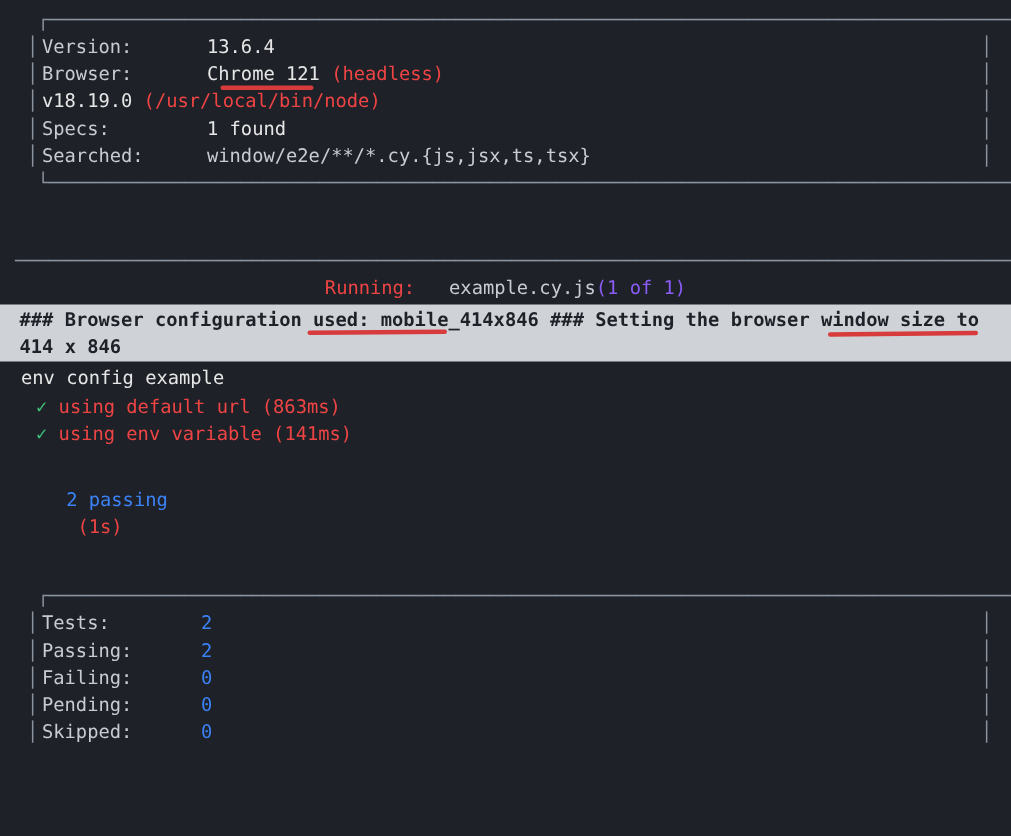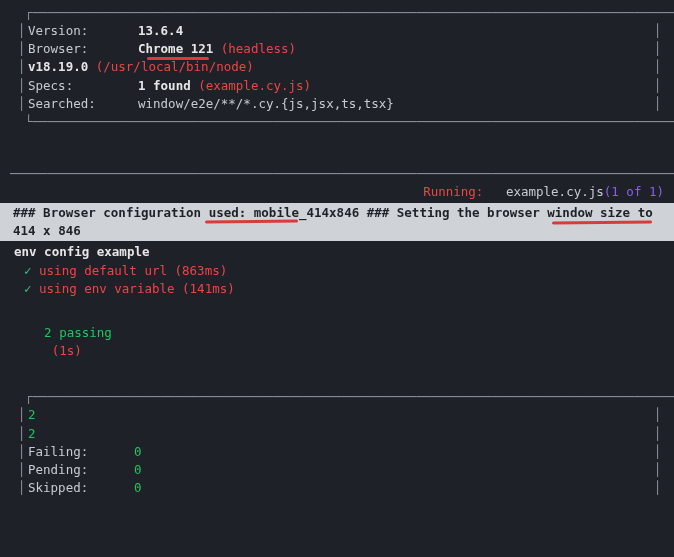--- a/index.html
+++ b/index.html
@@ -7,49 +7,49 @@
     width:674px;height:557px;
     background:#1e2228;
     font-family:Consolas,Menlo,Monaco,monospace;
     font-size:12.5px;
     color:#c8ccd2;
     overflow:hidden;
     position:relative;
     line-height:1.45;
   }
   .line{white-space:pre}
-  .white{color:#e6e6e6;font-weight:bold}
+  .white{color:#e6e6e6;font-weight:normal}
   .muted{color:#ef4444}
-  .green{color:#22c55e}
+  .green{color:#3b82f6}
   .cyan{color:#4fc6d4;text-decoration:underline}
   .check{color:#3ec07a}
   .dash{color:#8b939f}
   .hl{background:#cfd3d8;color:#1e2228;font-weight:bold;display:inline-block;width:100%;padding:1px 13px;box-sizing:border-box}
   .block{padding:4px 10px 0 10px}
-  .row{display:flex;justify-content:flex-end}
+  .row{display:flex;justify-content:center}
   .row .right{color:#8b5cf6}
   .kvs{padding-left:8px}
   .kv{display:flex}
   .kv .bar{color:#8b939f;width:10px}
   .kv .k{width:110px;color:#c8ccd2}
   .kv .v{}
   .kv2 .k{width:106px}
   .under{position:absolute;height:3px;background:#d83b3b;border-radius:2px}
   .under.sq{transform:skewY(-0.5deg)}
 </style>
 </head>
 <body>
 
 <div class="block">
   <div class="line dash">  ┌────────────────────────────────────────────────────────────────────────────────────────</div>
   <div class="kvs" id="header-rows">
       <div class="kv line" style="display: flex;"><span class="bar">│ </span><span class="k">Version:</span><span class="v white">13.6.4</span><span style="flex:1"></span><span class="bar" style="float:right">│</span></div>
       <div class="kv line" style="display: flex;"><span class="bar">│ </span><span class="k">Browser:</span><span class="v white">Chrome 121</span><span class="muted"> (headless)</span><span style="flex:1"></span><span class="bar" style="float:right">│</span></div>
       <div class="kv line" style="display: flex;"><span class="bar">│ </span><span class="v white">v18.19.0</span><span class="muted"> (/usr/local/bin/node)</span><span style="flex:1"></span><span class="bar" style="float:right">│</span></div>
-      <div class="kv line" style="display: flex;"><span class="bar">│ </span><span class="k">Specs:</span><span class="v white">1 found</span><span class="muted"> (example.cy.js)</span><span style="flex:1"></span><span class="bar" style="float:right">│</span></div>
+      <div class="kv line" style="display: flex;"><span class="bar">│ </span><span class="k">Specs:</span><span class="v white">1 found</span><span style="flex:1"></span><span class="bar" style="float:right">│</span></div>
       <div class="kv line" style="display: flex;"><span class="bar">│ </span><span class="k">Searched:</span><span class="v ">window/e2e/**/*.cy.{js,jsx,ts,tsx}</span><span style="flex:1"></span><span class="bar" style="float:right">│</span></div>
     </div>
   <div class="line dash">  └────────────────────────────────────────────────────────────────────────────────────────</div>
 </div>
 
 <div style="height:30px"></div>
 
 <div class="block">
   <div class="line dash">──────────────────────────────────────────────────────────────────────────────────────────────</div>
   <div class="row">
@@ -75,22 +75,22 @@
   <div style="height:8px"></div>
   <div class="line" style="padding-left:4px">
     <span class="green">2 passing</span>
     <span class="muted"> </span><span class="muted">(1s)</span>
   </div>
 </div>
 
 <div class="block" style="padding-top:10px">
   <div class="line dash">  ┌────────────────────────────────────────────────────────────────────────────────────────</div>
   <div class="kvs" id="results-rows">
-      <div class="kv kv2 line" style="display: flex;"><span class="bar">│ </span><span class="green">2</span><span style="flex:1"></span><span class="bar">│</span></div>
-      <div class="kv kv2 line" style="display: flex;"><span class="bar">│ </span><span class="green">2</span><span style="flex:1"></span><span class="bar">│</span></div>
+      <div class="kv kv2 line" style="display: flex;"><span class="bar">│ </span><span class="k">Tests:</span><span class="green">2</span><span style="flex:1"></span><span class="bar">│</span></div>
+      <div class="kv kv2 line" style="display: flex;"><span class="bar">│ </span><span class="k">Passing:</span><span class="green">2</span><span style="flex:1"></span><span class="bar">│</span></div>
       <div class="kv kv2 line" style="display: flex;"><span class="bar">│ </span><span class="k">Failing:</span><span class="green">0</span><span style="flex:1"></span><span class="bar">│</span></div>
       <div class="kv kv2 line" style="display: flex;"><span class="bar">│ </span><span class="k">Pending:</span><span class="green">0</span><span style="flex:1"></span><span class="bar">│</span></div>
       <div class="kv kv2 line" style="display: flex;"><span class="bar">│ </span><span class="k">Skipped:</span><span class="green">0</span><span style="flex:1"></span><span class="bar">│</span></div>
     </div>
 
 </div>
 
 <div class="under" style="left:147px;top:57px;width:62px"></div>
 <div class="under sq" style="left:205px;top:220px;width:93px"></div>
 <div class="under sq" style="left:552px;top:221px;width:100px"></div>

